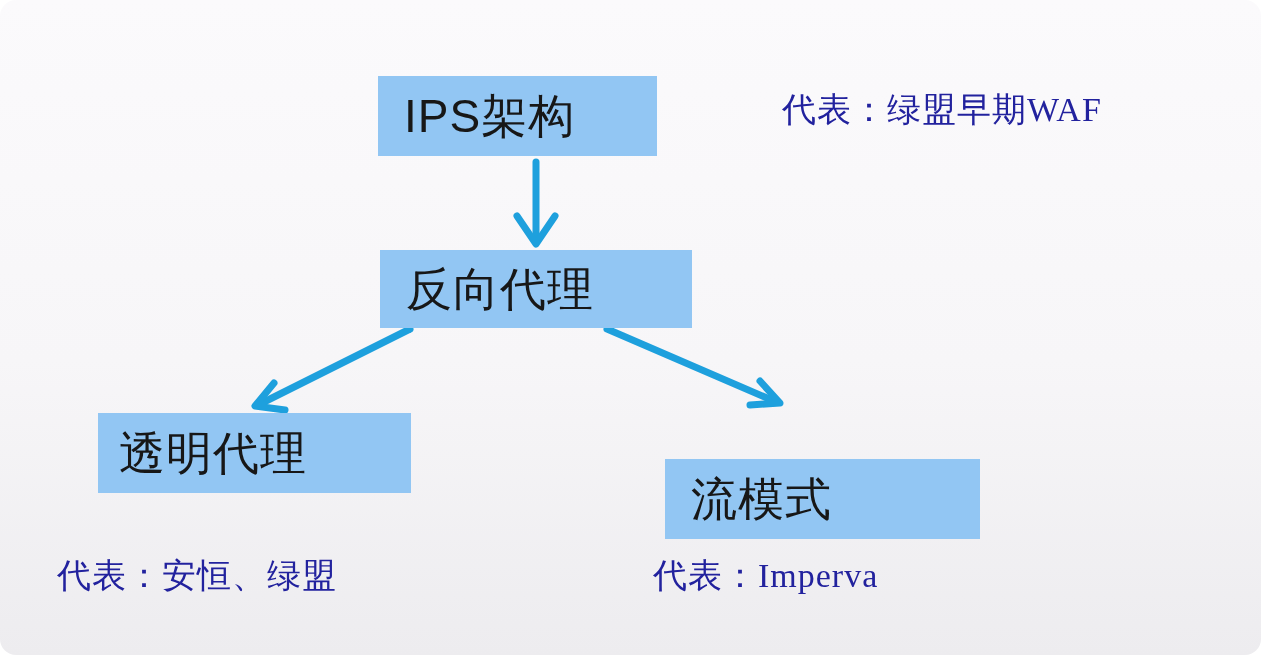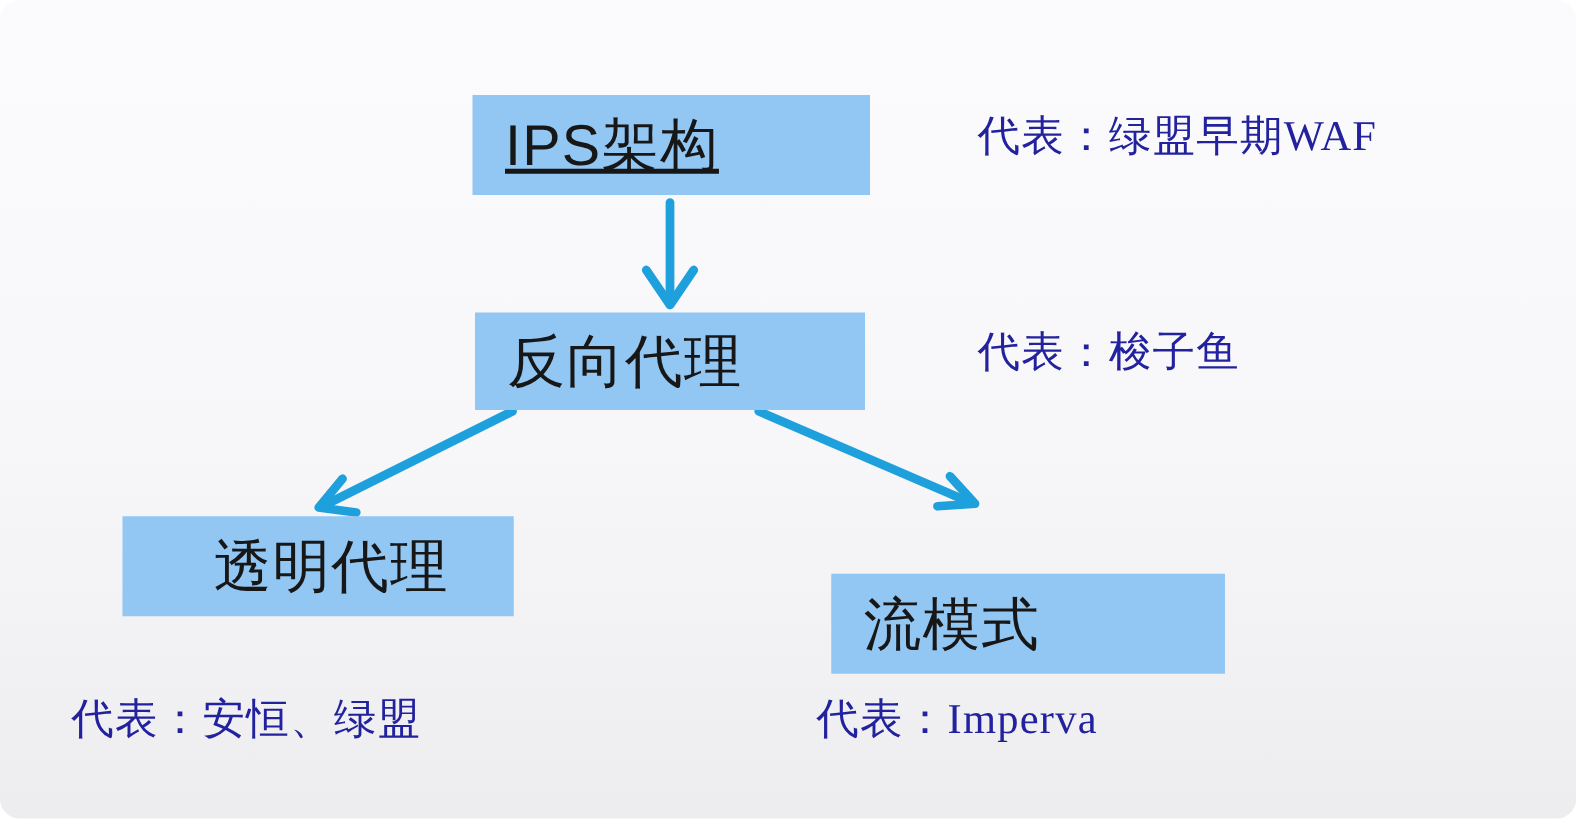--- a/index.html
+++ b/index.html
@@ -22,23 +22,23 @@
     color: #171717;
     font-size: 46px;
     line-height: 1;
     display: flex;
     align-items: center;
     letter-spacing: 1px;
     box-sizing: border-box;
     padding-left: 26px;
     white-space: nowrap;
   }
-  .node-ips               { left: 378px; top: 76px;  width: 318px; height: 80px; text-decoration: underline; }
+  .node-ips               { left: 378px; top: 76px;  width: 279px; height: 80px; }
   .node-reverse-proxy     { left: 380px; top: 250px; width: 312px; height: 78px; text-align: right; }
-  .node-transparent-proxy { left: 98px;  top: 413px; width: 313px; height: 80px; padding-left: 21px; justify-content: center; }
+  .node-transparent-proxy { left: 98px;  top: 413px; width: 313px; height: 80px; padding-left: 21px; }
   .node-stream-mode       { left: 665px; top: 411px; width: 315px; height: 80px; }
   .annotation {
     position: absolute;
     color: #22229e;
     font-family: "Liberation Serif", serif;
     font-size: 34px;
     line-height: 1.15;
     white-space: nowrap;
     letter-spacing: 1px;
   }
@@ -92,19 +92,18 @@
   <div class="node node-transparent-proxy" style="background-color: rgb(146, 198, 243);">
     <span>透明代理</span>
   </div>
 
   <div class="node node-stream-mode" style="background-color: rgb(146, 198, 243); margin-top: 48px;">
     <span>流模式</span>
   </div>
 
   <div class="annotation annotation-ips" style="color: rgb(34, 34, 158);">代表：绿盟早期WAF</div>
 
-  <div class="annotation annotation-reverse-proxy" style="color: rgb(34, 34, 158);">代表：梭子鱼</div>
 
   <div class="annotation annotation-transparent-proxy" style="color: rgb(34, 34, 158);">代表：安恒、绿盟</div>
 
   <div class="annotation annotation-stream-mode" style="color: rgb(34, 34, 158);">代表：Imperva</div>
 
 </div>
 
 </body></html>

